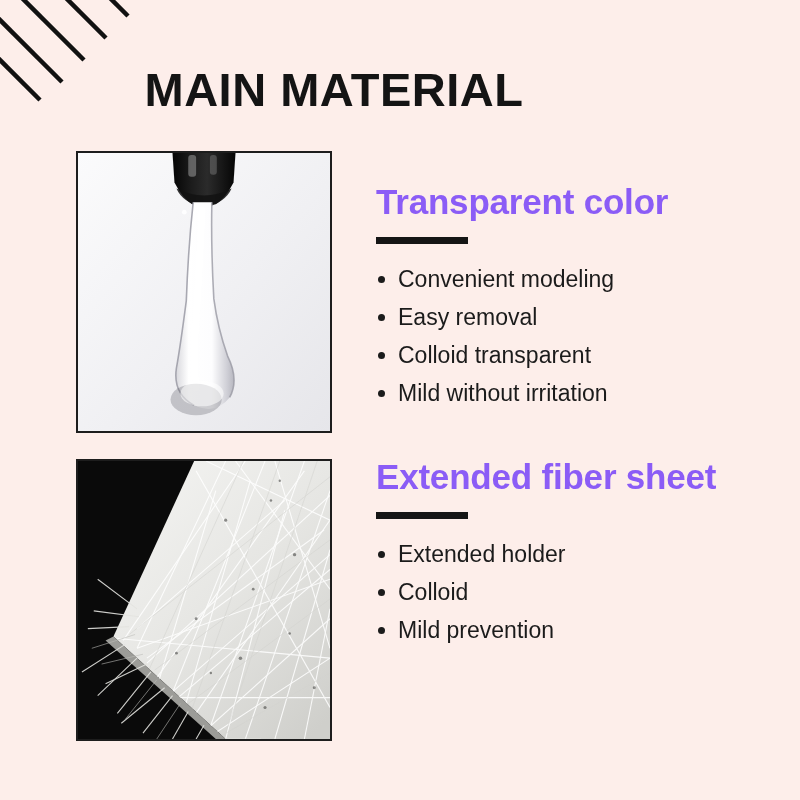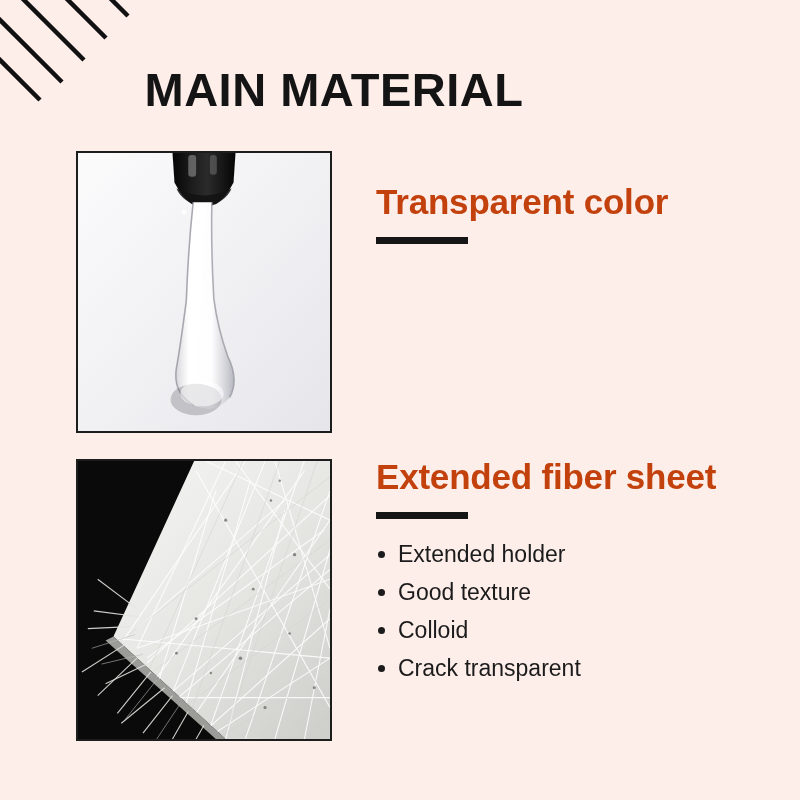--- a/index.html
+++ b/index.html
@@ -61,21 +61,21 @@
   .feature-body {
     position:absolute;
     left:300px;
     top:0;
     width:400px;
   }
 
   .feature-heading {
     font-size:35px;
     font-weight:bold;
-    color:#c2410c;
+    color:#8b5cf6;
     line-height:1.05;
     letter-spacing:-0.2px;
     white-space:nowrap;
   }
   .feature--one .feature-heading { margin-top:33px; }
   .feature--two .feature-heading { }
 
   .heading-rule {
     width:92px;
     height:7px;
@@ -167,20 +167,26 @@
 
       <ellipse cx="120" cy="250" rx="26" ry="16" fill="#5e5e68" opacity="0.30"></ellipse>
       <ellipse cx="126" cy="244" rx="22" ry="13" fill="#ffffff" opacity="0.55"></ellipse>
       <circle cx="108" cy="60" r="2.4" fill="#ffffff" opacity="0.9"></circle>
     </svg>
   </div>
 
   <div class="feature-body">
     <h2 class="feature-heading">Transparent color</h2>
     <div class="heading-rule"></div>
+    <ul class="feature-list">
+      <li><span class="bullet"></span><span>Convenient modeling</span></li>
+      <li><span class="bullet"></span><span>Easy removal</span></li>
+      <li><span class="bullet"></span><span>Colloid transparent</span></li>
+      <li><span class="bullet"></span><span>Mild without irritation</span></li>
+    </ul>
   </div>
 </section>
 
 <section class="feature feature--two">
 
   <div class="thumb">
     <svg viewBox="0 0 256 282" preserveAspectRatio="none">
       <defs>
         <linearGradient id="matGradB" x1="0.1" y1="0" x2="0.9" y2="1">
           <stop offset="0%" stop-color="#f4f4f2"></stop>
@@ -272,18 +278,17 @@
           <path d="M66 196 L24 206"></path>
       </g>
     </svg>
   </div>
 
   <div class="feature-body">
     <h2 class="feature-heading">Extended fiber sheet</h2>
     <div class="heading-rule"></div>
     <ul class="feature-list">
       <li><span class="bullet"></span><span>Extended holder</span></li>
-      <li><span class="bullet"></span><span>Good texture</span></li>
       <li><span class="bullet"></span><span>Colloid</span></li>
-      <li><span class="bullet"></span><span>Crack transparent</span></li>
+      <li><span class="bullet"></span><span>Mild prevention</span></li>
     </ul>
   </div>
 </section>
 
 </body></html>

